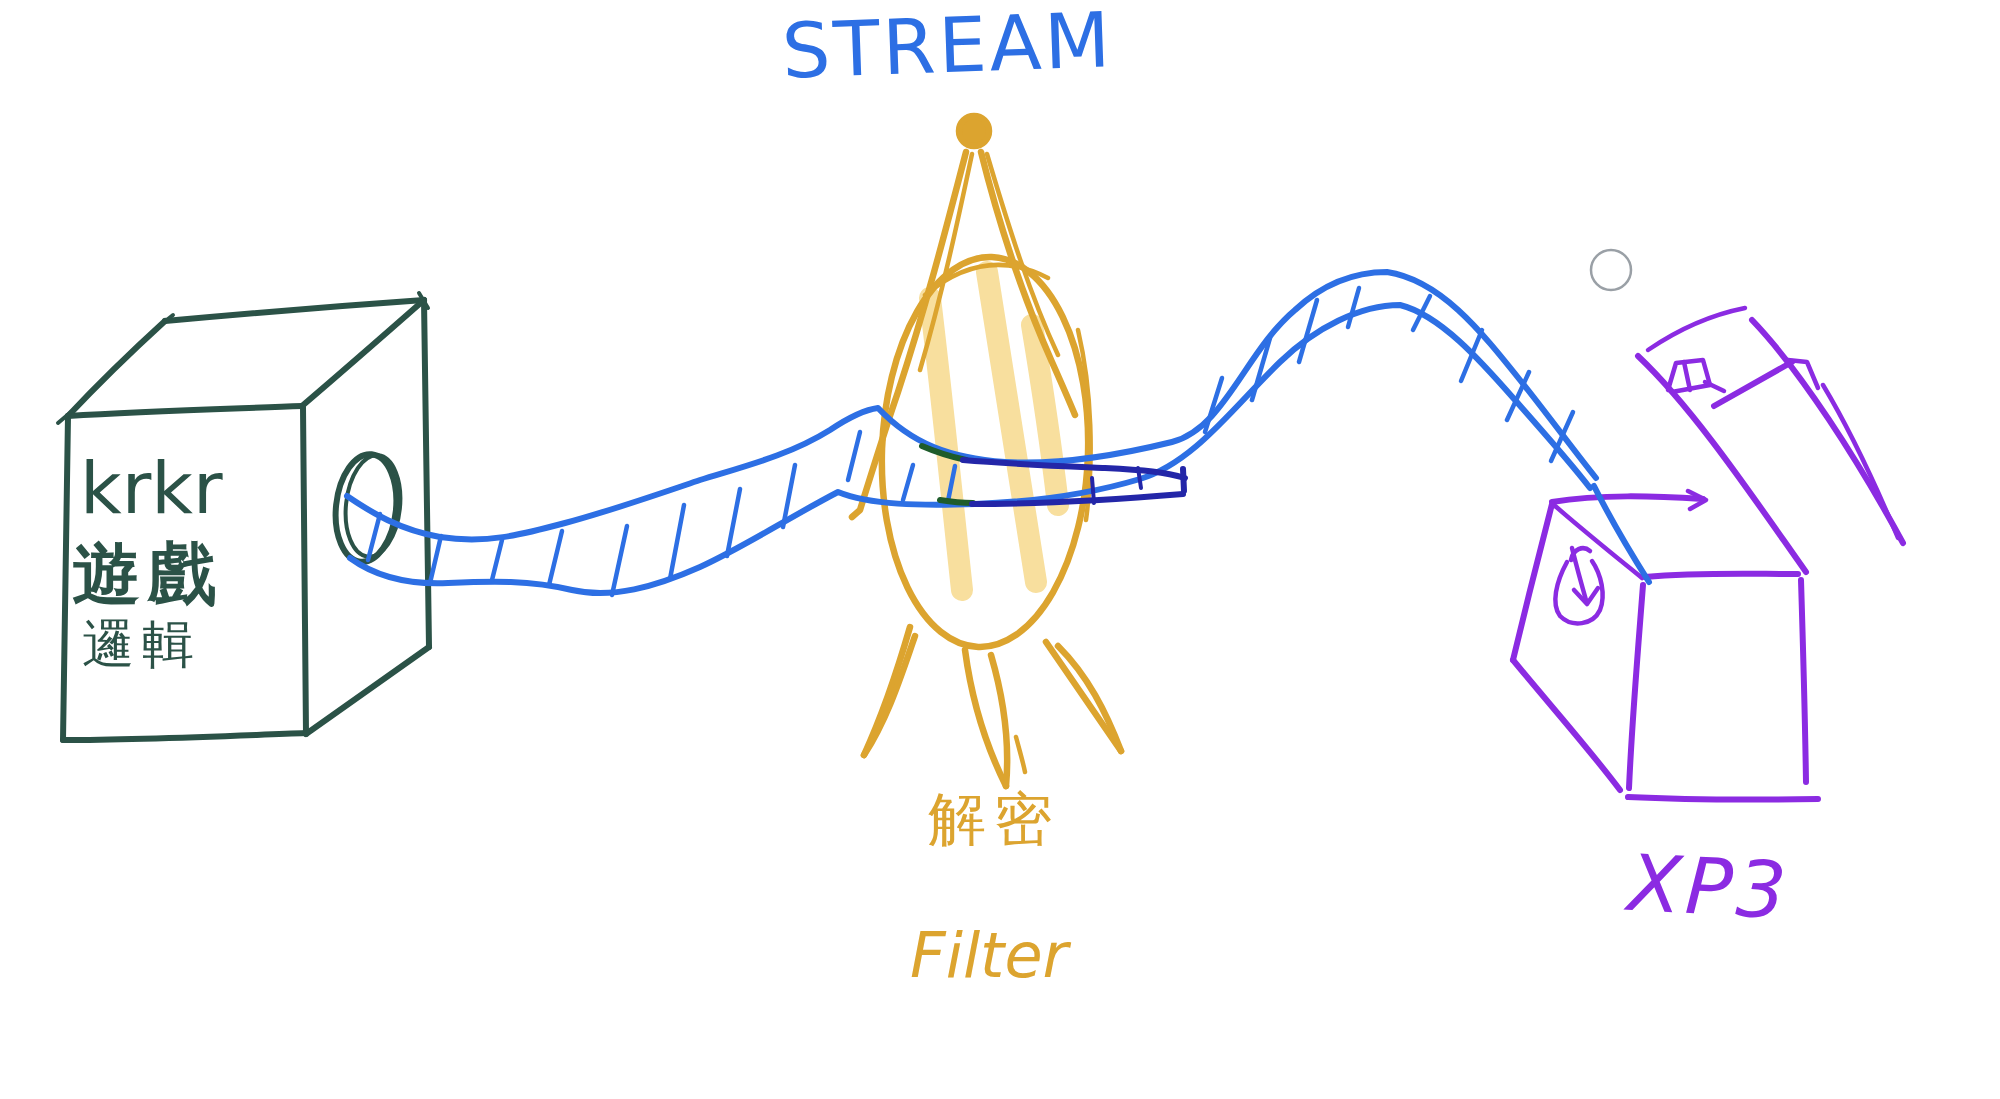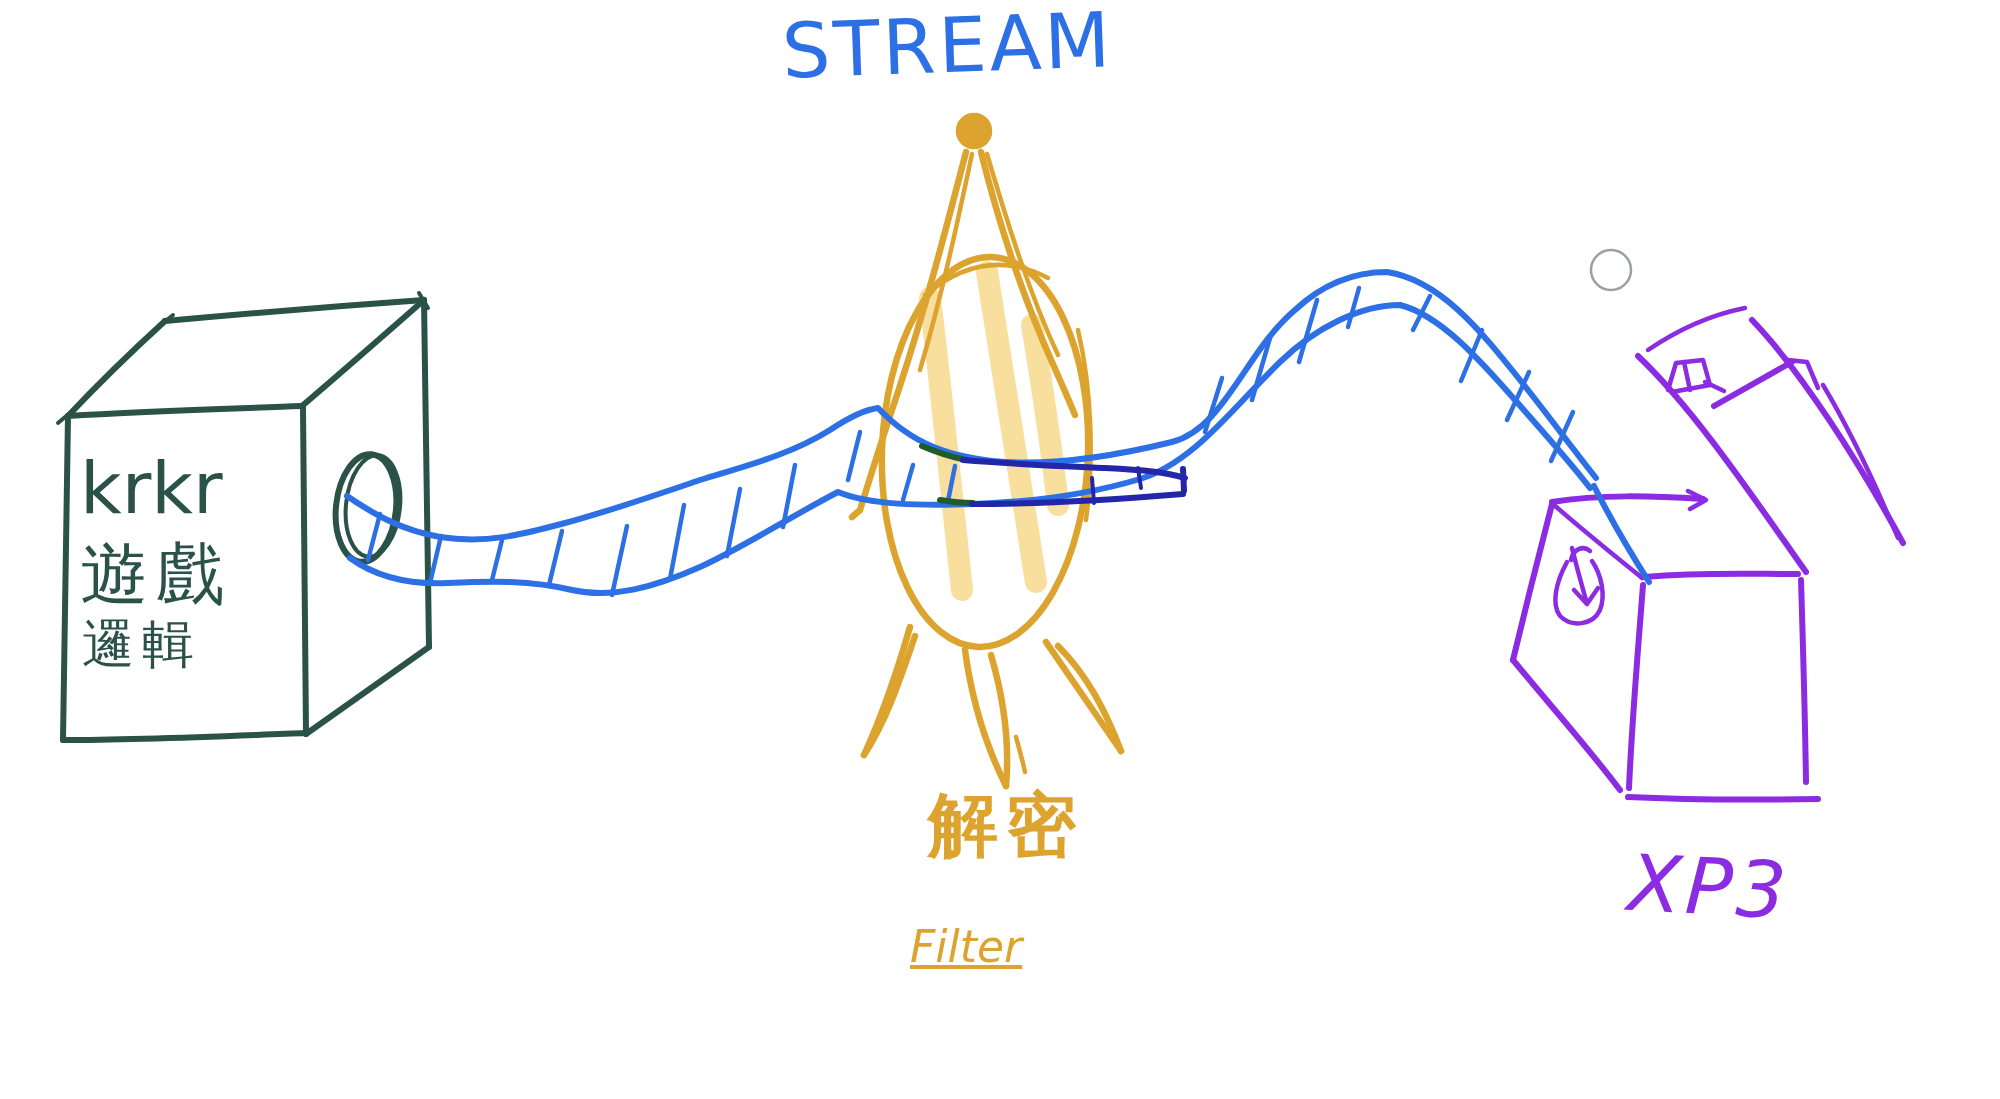--- a/index.html
+++ b/index.html
@@ -22,24 +22,24 @@
   .st-o.fill{fill:var(--filter-gold,#dca42f);}
   .st-hl   {stroke:var(--filter-highlight,#f8df9e);stroke-width:22;}
   .st-p    {stroke:var(--dest-box-purple,#8b2be2);stroke-width:6;}
   .st-p.thin{stroke-width:4.5;}
   .st-gray {stroke:var(--circle-gray,#9aa0a6);stroke-width:2.5;}
 
   .lbl{position:absolute;line-height:1;white-space:nowrap;user-select:none;}
   .lbl-stream{left:782px;top:8px;font-size:76px;letter-spacing:3px;
     color:var(--stream-blue,#2d6fe4);transform:rotate(-2deg);}
   .lbl-krkr{left:80px;top:452px;font-size:72px;color:var(--source-box-stroke,#2b5247);}
-  .lbl-krkr2{left:80px;top:540px;font-size:68px;letter-spacing:8px;color:var(--source-box-stroke,#2b5247);}
+  .lbl-krkr2{left:72px;top:540px;font-size:68px;letter-spacing:8px;color:var(--source-box-stroke,#2b5247);font-weight:bold;}
   .lbl-krkr3{left:82px;top:618px;font-size:52px;letter-spacing:8px;color:var(--source-box-stroke,#2b5247);}
-  .lbl-filter-cn{left:928px;top:790px;font-size:70px;letter-spacing:8px;color:var(--filter-gold,#dca42f);font-weight:bold;}
-  .lbl-filter-en{left:910px;top:925px;font-size:44px;font-style:italic;color:var(--filter-gold,#dca42f);text-decoration:underline;}
+  .lbl-filter-cn{left:928px;top:790px;font-size:58px;letter-spacing:8px;color:var(--filter-gold,#dca42f);}
+  .lbl-filter-en{left:910px;top:925px;font-size:62px;font-style:italic;color:var(--filter-gold,#dca42f);}
   .lbl-xp3{left:1628px;top:848px;font-size:78px;font-style:italic;letter-spacing:4px;
     color:var(--dest-box-purple,#8b2be2);transform:rotate(3deg);}
 </style>
 </head>
 <body>
 
 <div id="canvas">
 
   <svg id="sketch" width="2000" height="1099" viewBox="0 0 2000 1099">
 

